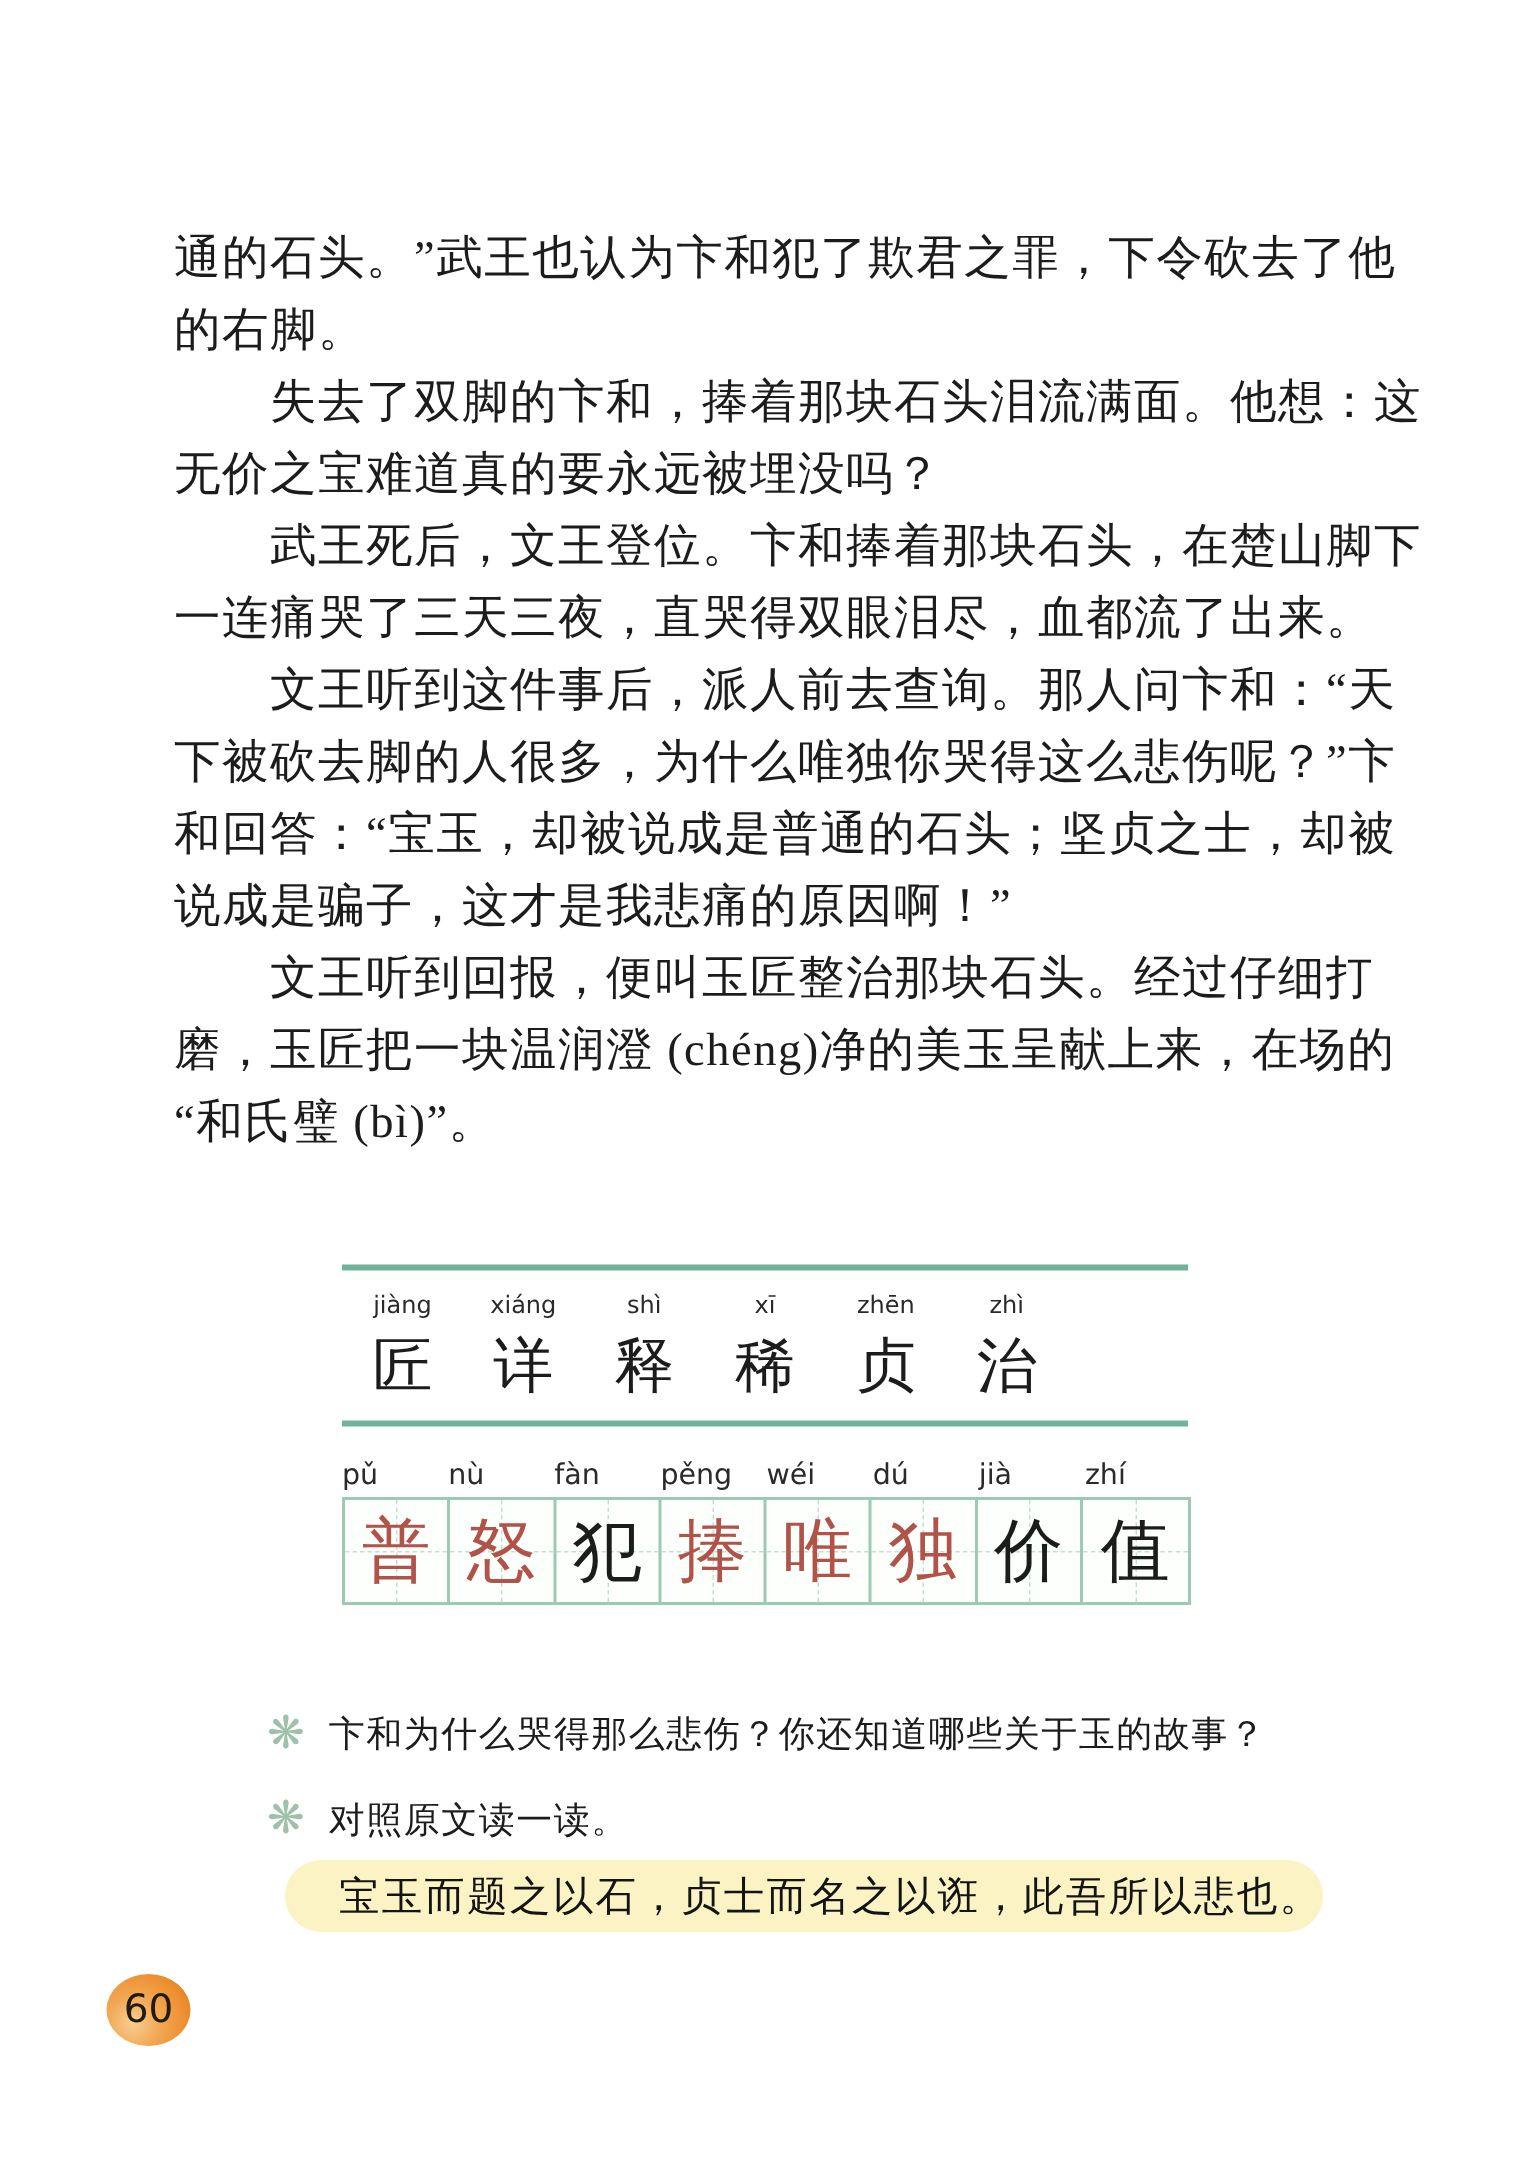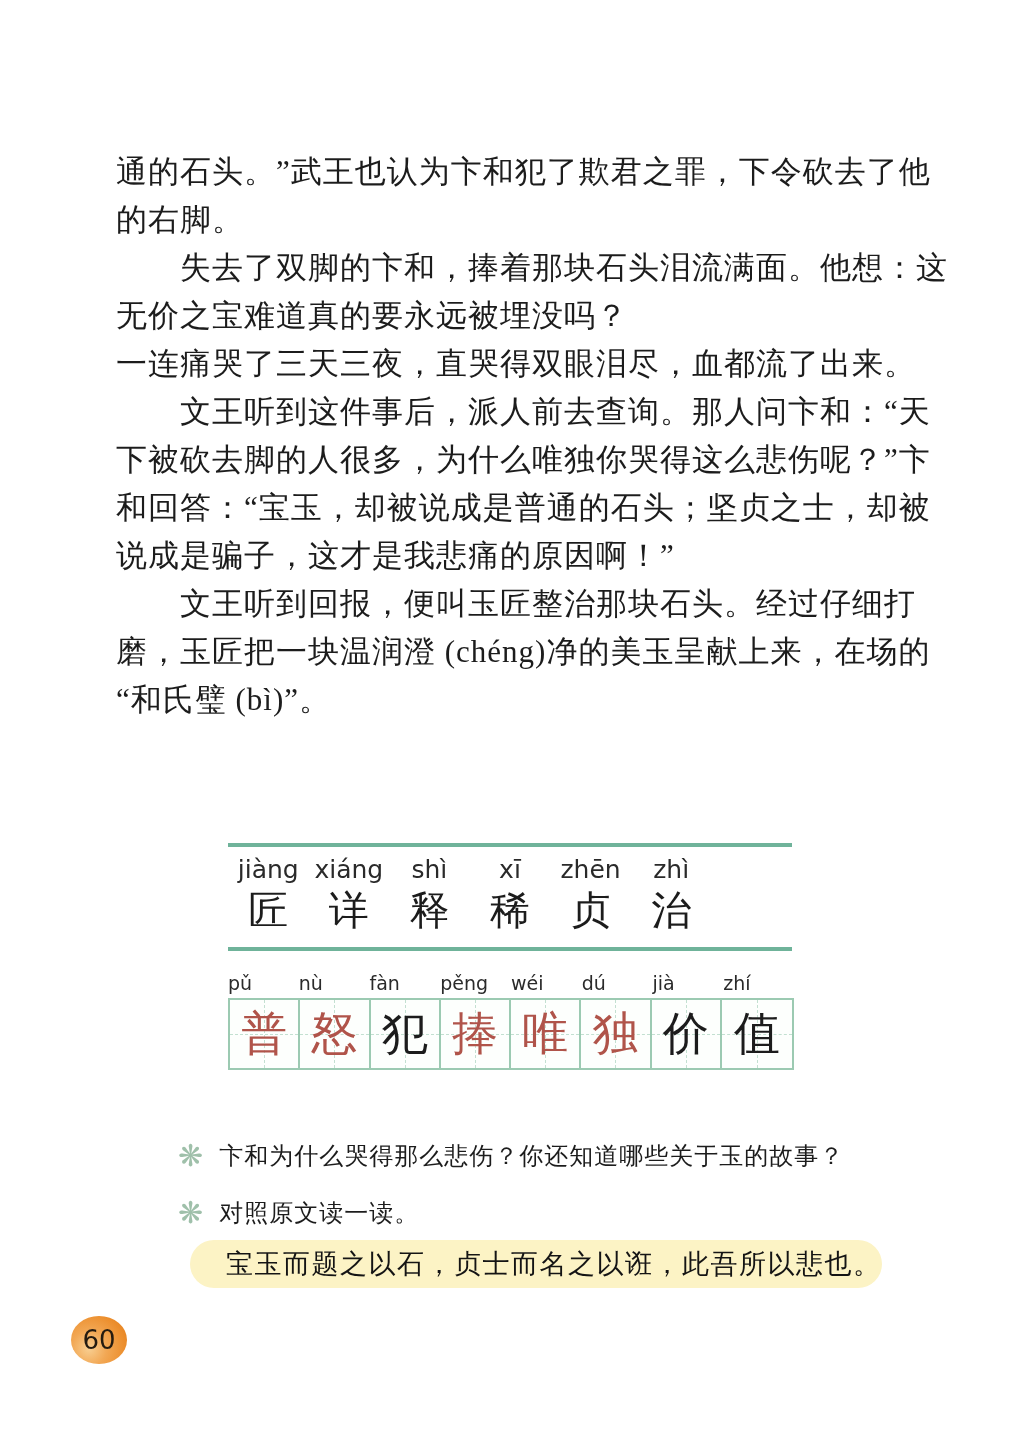--- a/index.html
+++ b/index.html
@@ -50,21 +50,21 @@
     border-bottom: 4px solid var(--rule-green);
     padding: 8px 0 10px 0;
   }
   .vr-grid {
     display: grid;
     grid-template-columns: repeat(7, 1fr);
     text-align: center;
   }
   .vr-pinyin {
     font-family: "DejaVu Sans", sans-serif;
-    font-size: 25px;
+    font-size: 16px;
     height: 30px;
     line-height: 30px;
     color: #2a2a2a;
   }
   .vr-char {
     font-size: 40px;
     height: 52px;
     line-height: 52px;
   }
 
@@ -196,20 +196,21 @@
   <div class="story">
 
       <div class="line">通的石头。”武王也认为卞和犯了欺君之罪，下令砍去了他</div>
 
       <div class="line">的右脚。</div>
 
       <div class="line indent">失去了双脚的卞和，捧着那块石头泪流满面。他想：这</div>
 
       <div class="line">无价之宝难道真的要永远被埋没吗？</div>
 
+      <div class="line indent">武王死后，文王登位。卞和捧着那块石头，在楚山脚下</div>
 
       <div class="line">一连痛哭了三天三夜，直哭得双眼泪尽，血都流了出来。</div>
 
       <div class="line indent">文王听到这件事后，派人前去查询。那人问卞和：“天</div>
 
       <div class="line">下被砍去脚的人很多，为什么唯独你哭得这么悲伤呢？”卞</div>
 
       <div class="line">和回答：“宝玉，却被说成是普通的石头；坚贞之士，却被</div>
 
       <div class="line">说成是骗子，这才是我悲痛的原因啊！”</div>

